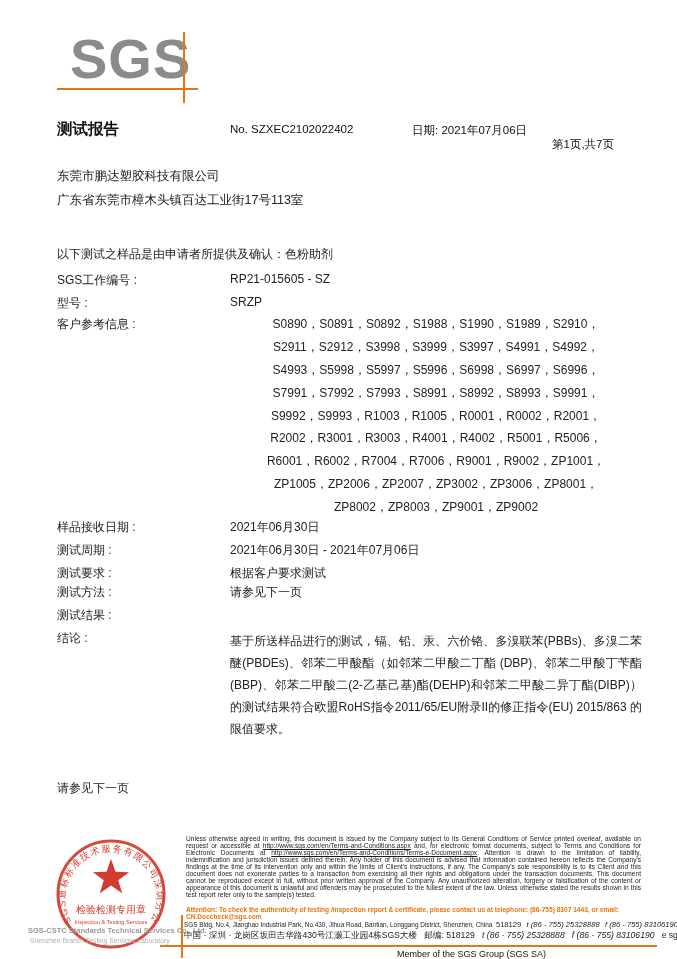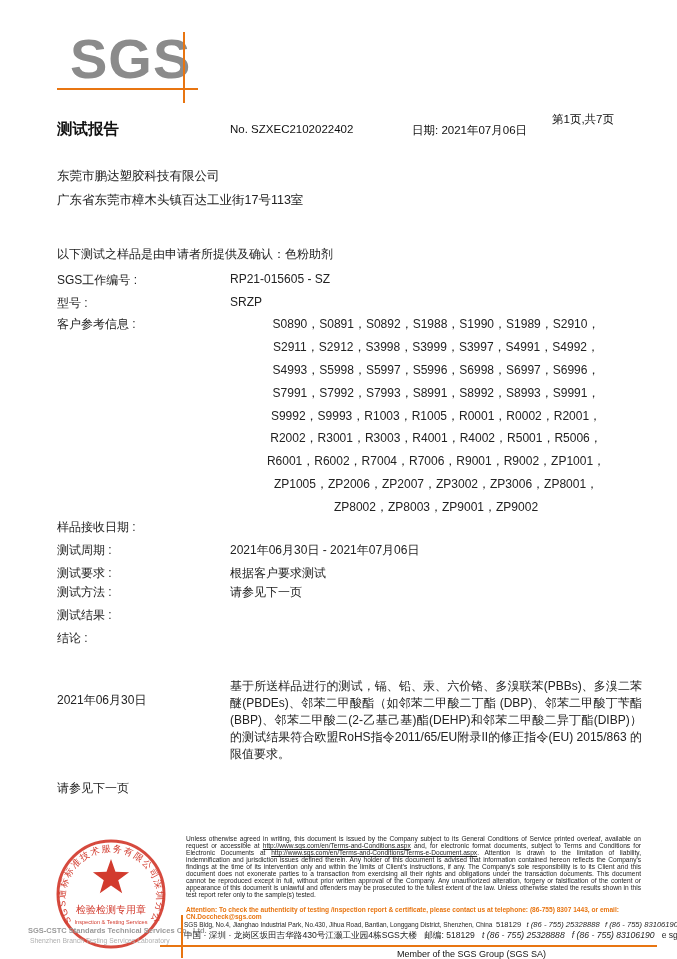--- a/index.html
+++ b/index.html
@@ -13,40 +13,40 @@
   .logo-text{
     left:70px;top:30px;font-size:56px;font-weight:bold;color:#8b8b8b;
     letter-spacing:1px;line-height:58px;
   }
   .logo-hline{left:57px;top:88px;width:141px;height:2px;background:#e87511;}
   .logo-vline{left:183px;top:32px;width:2px;height:71px;background:#e87511;}
   
   .report-title{left:57px;top:119px;font-size:15.5px;font-weight:bold;color:#111;}
   .report-no{left:230px;top:123px;font-size:11.5px;color:#111;}
   .report-date{left:412px;top:123px;font-size:11.5px;color:#111;}
-  .page-ind{left:552px;top:112px;font-size:11.5px;color:#111;}
+  .page-ind{left:552px;top:137px;font-size:11.5px;color:#111;}
   
   .company{left:57px;top:168px;font-size:12.5px;color:#222;}
   .address{left:57px;top:192px;font-size:12.5px;color:#222;}
   
   .intro{left:57px;top:246px;font-size:12px;color:#222;text-align:center;}
   .kv{left:57px;display:flex;font-size:12px;color:#222;}
   .kv .lbl{width:173px;flex:0 0 173px;}
   .kv .val{width:412px;}
   .row-job{top:272px;}
   .row-model{top:295px;}
   .row-ref{top:316px;}
   .ref-line{height:22.9px;text-align:center;}
-  .row-received{top:519px;flex-direction:column;}
+  .row-received{top:519px;}
   .row-period{top:542px;}
   .row-req{top:565px;}
   .row-method{top:584px;}
   .row-result{top:607px;flex-direction:column;}
   .row-conc{top:630px;}
-  .conc-text{line-height:17px;text-align:justify;margin-top:48px;}
+  .conc-text{line-height:22px;text-align:justify;}
   
   .stamp{left:54px;top:837px;width:114px;height:114px;}
   .footer-co1{left:28px;top:926px;font-size:7.5px;color:#9a9a9a;font-weight:bold;}
   .footer-co2{left:30px;top:937px;font-size:6.8px;color:#b0b0b0;}
   .foot-vdiv{left:181px;top:915px;width:1.5px;height:43px;background:#e87511;}
   .foot-hrule{left:160px;top:945px;width:497px;height:1.5px;background:#e87511;}
   .disclaimer{
     left:186px;top:836px;width:455px;font-size:6.6px;line-height:6.95px;
     color:#1d1d1d;text-align:justify;
   }

